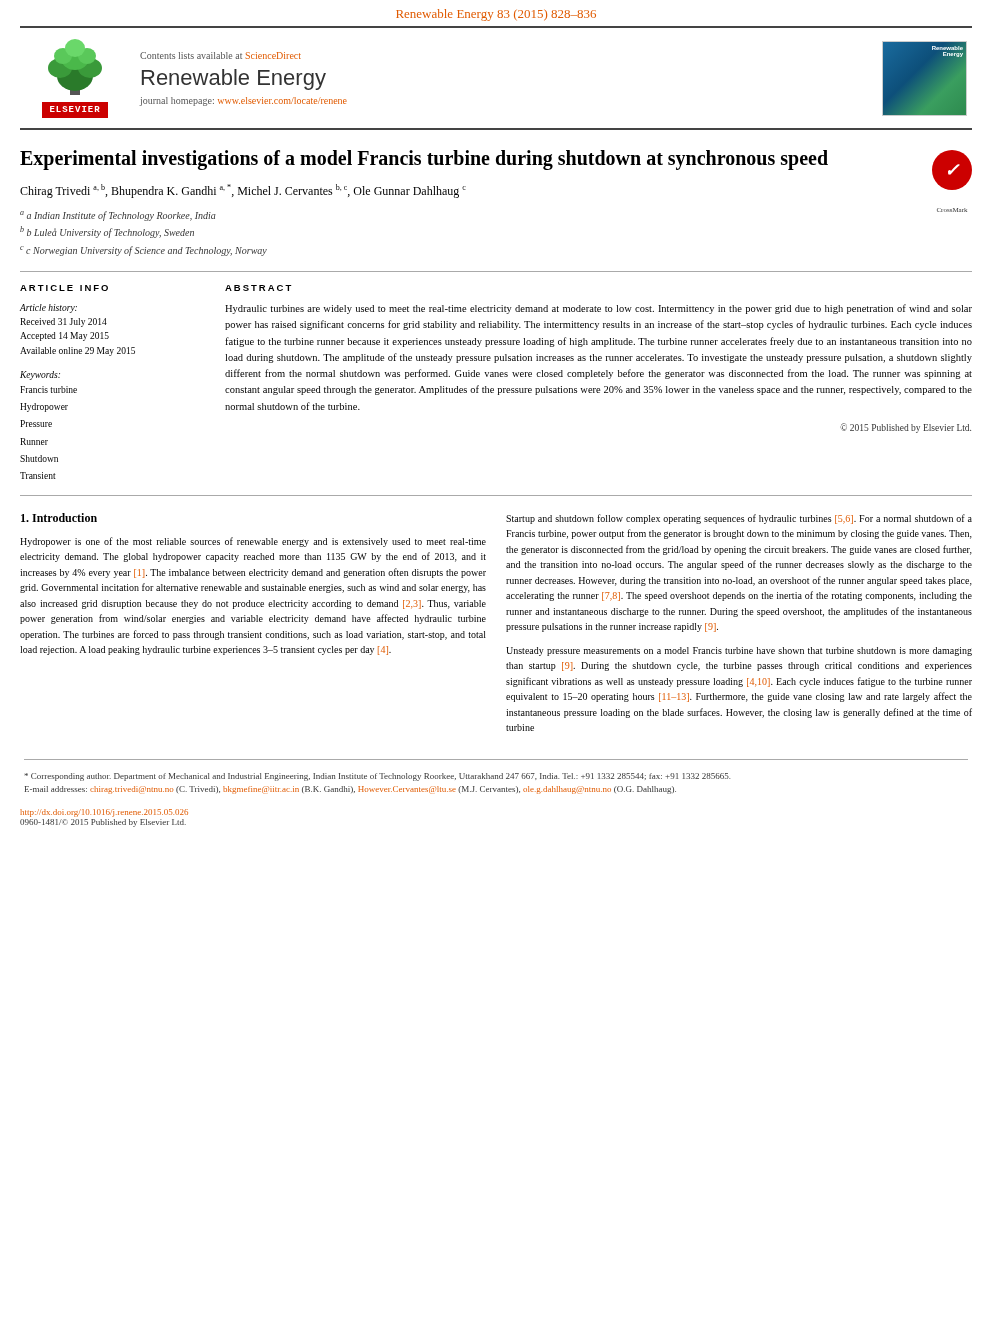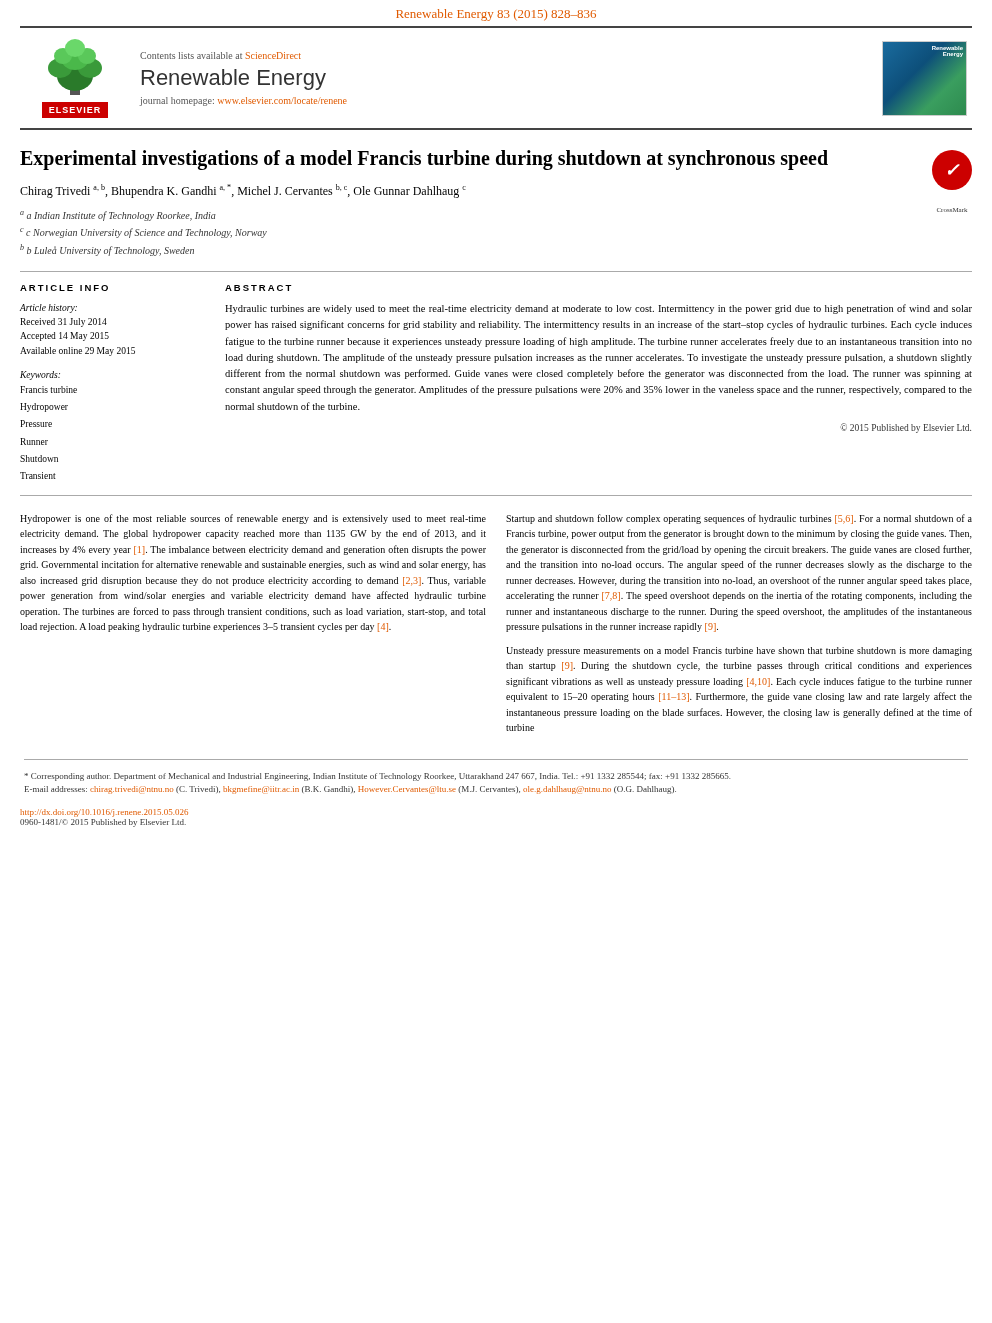--- a/index.html
+++ b/index.html
@@ -34,21 +34,21 @@
       align-items: center;
     }
     .elsevier-logo {
       background: #cc0000;
       color: white;
       font-size: 9px;
       font-weight: bold;
       padding: 3px 7px;
       letter-spacing: 1px;
       margin-top: 4px;
-      font-family: Liberation Sans, sans-serif;
+      font-family: Liberation Mono, monospace;
     }
     .logo-tree {
       width: 80px;
       height: 60px;
     }
     .header-center {
       flex: 1;
     }
     .contents-line {
       font-size: 10px;
@@ -311,22 +311,22 @@
   </div>
 
   <div class="article-title">Experimental investigations of a model Francis turbine during shutdown at synchronous speed</div>
 
   <div class="authors">
     Chirag Trivedi <sup class="author-sup">a, b</sup>, Bhupendra K. Gandhi <sup class="author-sup">a, *</sup>, Michel J. Cervantes <sup class="author-sup">b, c</sup>, Ole Gunnar Dahlhaug <sup class="author-sup">c</sup>
   </div>
 
   <div class="affiliations">
     <div><sup style="font-size:8px;">a</sup> <span>a Indian Institute of Technology Roorkee, India</span></div>
+    <div><sup style="font-size:8px;">b</sup> <span>b Luleå University of Technology, Sweden</span></div>
     <div><sup style="font-size:8px;">c</sup> <span>c Norwegian University of Science and Technology, Norway</span></div>
-    <div><sup style="font-size:8px;">b</sup> <span>b Luleå University of Technology, Sweden</span></div>
   </div>
 
   <hr class="divider">
 
   <div class="two-col">
 
     <div class="left-col">
       <div class="section-label">ARTICLE INFO</div>
 
       <div class="article-info-box">
@@ -356,20 +356,24 @@
       <div class="abstract-text">Hydraulic turbines are widely used to meet the real-time electricity demand at moderate to low cost. Intermittency in the power grid due to high penetration of wind and solar power has raised significant concerns for grid stability and reliability. The intermittency results in an increase of the start–stop cycles of hydraulic turbines. Each cycle induces fatigue to the turbine runner because it experiences unsteady pressure loading of high amplitude. The turbine runner accelerates freely due to an instantaneous transition into no load during shutdown. The amplitude of the unsteady pressure pulsation increases as the runner accelerates. To investigate the unsteady pressure pulsation, a shutdown slightly different from the normal shutdown was performed. Guide vanes were closed completely before the generator was disconnected from the load. The runner was spinning at constant angular speed through the generator. Amplitudes of the pressure pulsations were 20% and 35% lower in the vaneless space and the runner, respectively, compared to the normal shutdown of the turbine.</div>
       <div class="copyright-line">© 2015 Published by Elsevier Ltd.</div>
     </div>
   </div>
 </div>
 
 <div class="body-section">
   <div class="body-two-col">
 
     <div class="body-left">
+      <div class="section-heading">
+        <span>1.</span>
+        <span>Introduction</span>
+      </div>
       <div class="body-text">
         Hydropower is one of the most reliable sources of renewable energy and is extensively used to meet real-time electricity demand. The global hydropower capacity reached more than 1135 GW by the end of 2013, and it increases by 4% every year <a href="#" class="ref-link">[1]</a>. The imbalance between electricity demand and generation often disrupts the power grid. Governmental incitation for alternative renewable and sustainable energies, such as wind and solar energy, has also increased grid disruption because they do not produce electricity according to demand <a href="#" class="ref-link">[2,3]</a>. Thus, variable power generation from wind/solar energies and variable electricity demand have affected hydraulic turbine operation. The turbines are forced to pass through transient conditions, such as load variation, start-stop, and total load rejection. A load peaking hydraulic turbine experiences 3–5 transient cycles per day <a href="#" class="ref-link">[4]</a>.
       </div>
     </div>
 
     <div class="body-right">
       <div class="body-text">
         Startup and shutdown follow complex operating sequences of hydraulic turbines <a href="#" class="ref-link">[5,6]</a>. For a normal shutdown of a Francis turbine, power output from the generator is brought down to the minimum by closing the guide vanes. Then, the generator is disconnected from the grid/load by opening the circuit breakers. The guide vanes are closed further, and the transition into no-load occurs. The angular speed of the runner decreases slowly as the discharge to the runner decreases. However, during the transition into no-load, an overshoot of the runner angular speed takes place, accelerating the runner <a href="#" class="ref-link">[7,8]</a>. The speed overshoot depends on the inertia of the rotating components, including the runner and instantaneous discharge to the runner. During the speed overshoot, the amplitudes of the instantaneous pressure pulsations in the runner increase rapidly <a href="#" class="ref-link">[9]</a>.
       </div>
       <div class="body-text">

